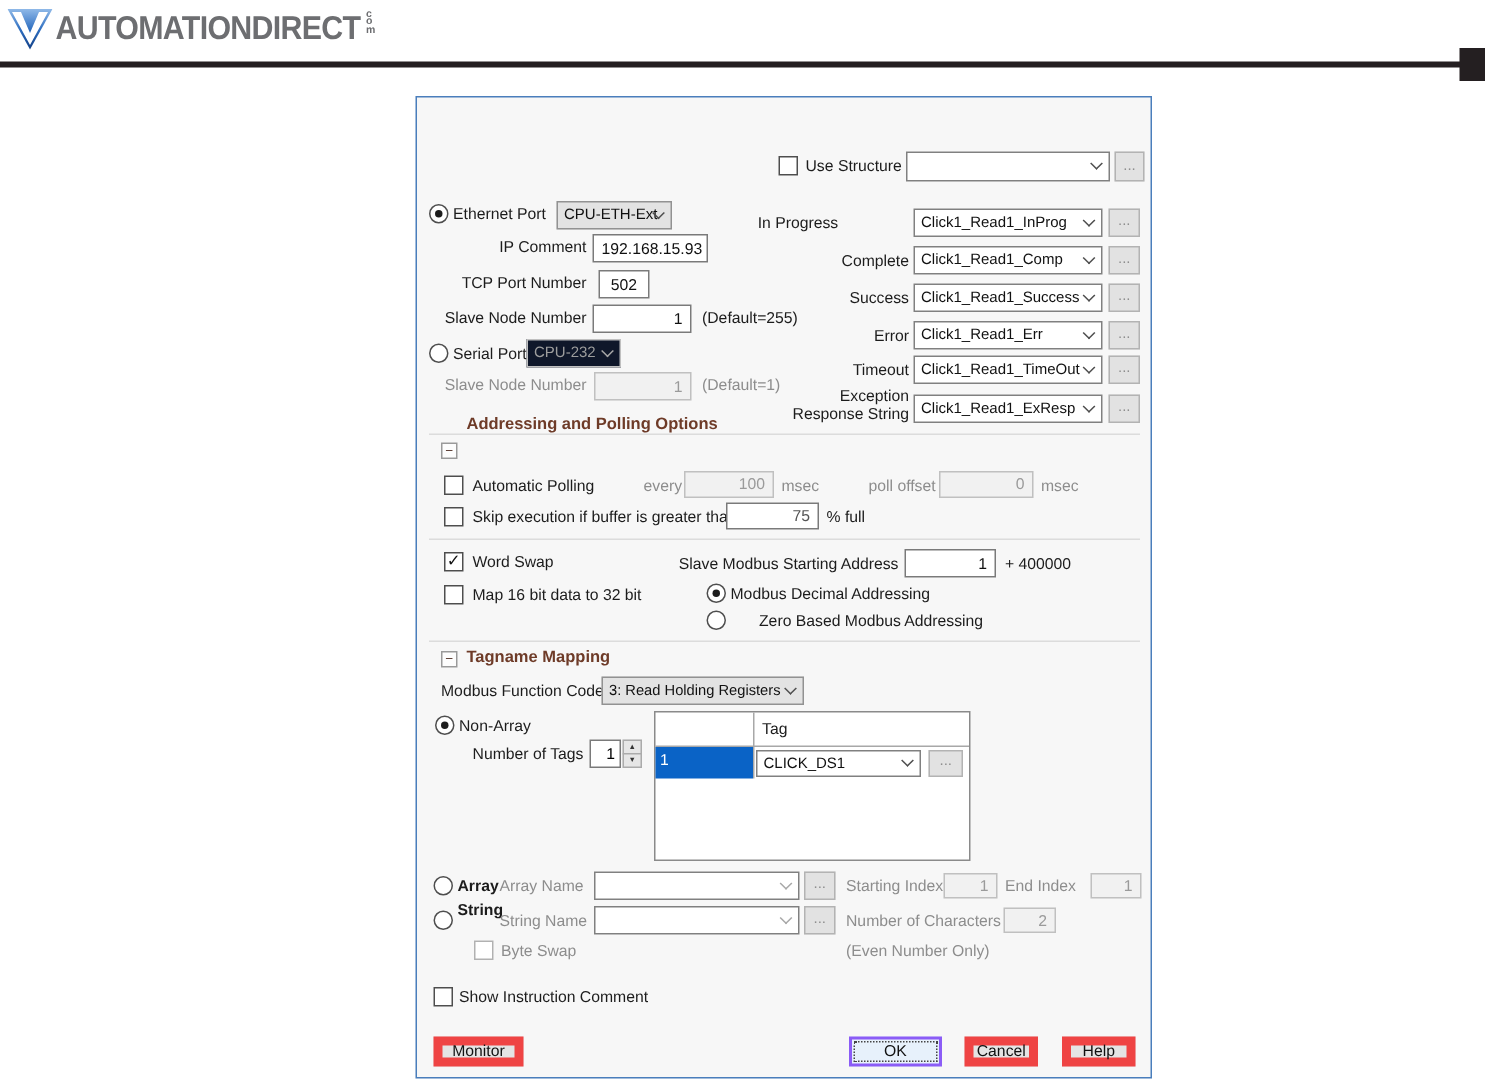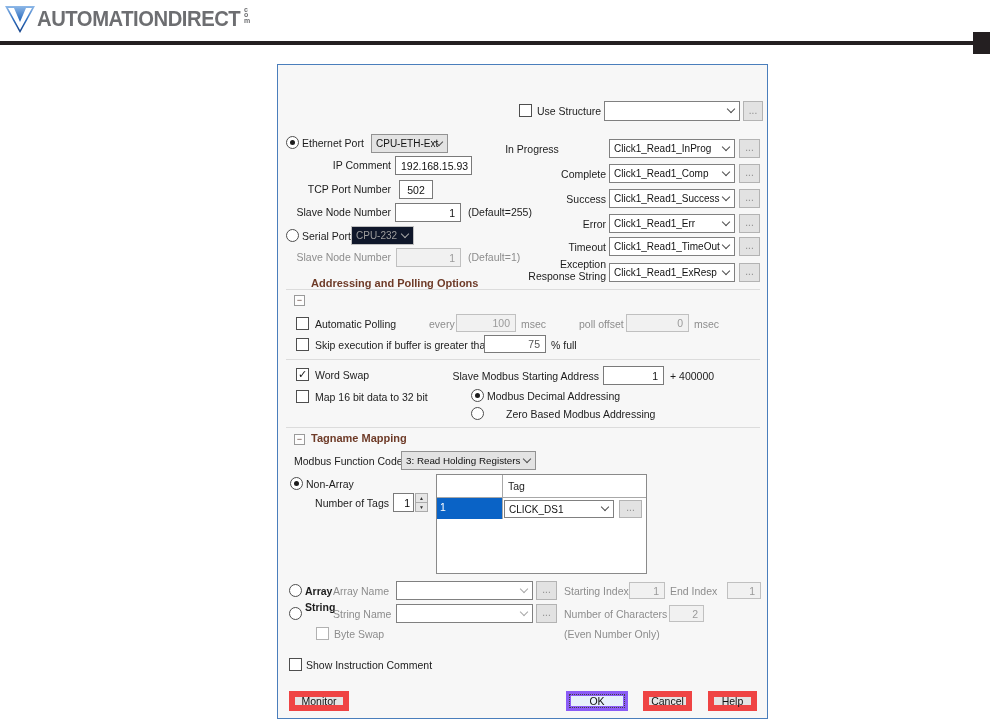--- a/index.html
+++ b/index.html
@@ -54,21 +54,21 @@
   .radio { position:absolute; width:13px; height:13px; border:1px solid #4e4e4e; border-radius:50%;
            background:#fff; cursor:pointer; }
   .radio.sel::after { content:""; position:absolute; left:2.5px; top:2.5px; width:5px; height:5px;
                       border-radius:50%; background:#1d1d1d; }
   .sep { position:absolute; left:8px; width:474px; height:1px; background:#dcdcdc; }
   .sect { position:absolute; font-size:11px; font-weight:bold; color:#6e3b28; white-space:nowrap; }
   .colbox { position:absolute; width:11px; height:11px; background:#fdfdfd; border:1px solid #9a9a9a;
             font-size:9px; line-height:8px; text-align:center; color:#5a3a30; cursor:pointer; }
   .btn { position:absolute; background:#e4e4e4; border:6px solid #ef4444; font-size:10.5px;
          color:#111; display:flex; align-items:center; justify-content:center; cursor:pointer; }
-  .btn.primary { background:#e7f1fb; border:5px solid #8b5cf6; outline:1px dotted #444;
+  .btn.primary { background:#e7f1fb; border:2px solid #8b5cf6; outline:1px dotted #444;
                  outline-offset:-4px; }
 
   
   .spin { position:absolute; display:flex; }
   .spin-num { width:21px; height:19px; background:#fff; border:1px solid #7a7a7a;
               font-size:10.5px; display:flex; align-items:center; justify-content:flex-end;
               padding-right:3px; }
   .spin-btns { width:13px; height:19px; display:flex; flex-direction:column; margin-left:1px; }
   .spin-up,.spin-down { flex:1; background:#e6e6e6; border:1px solid #ababab; font-size:5px;
               line-height:1; display:flex; align-items:center; justify-content:center;

